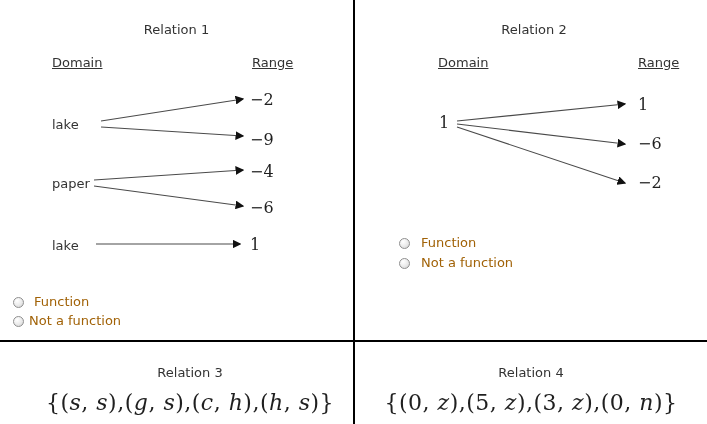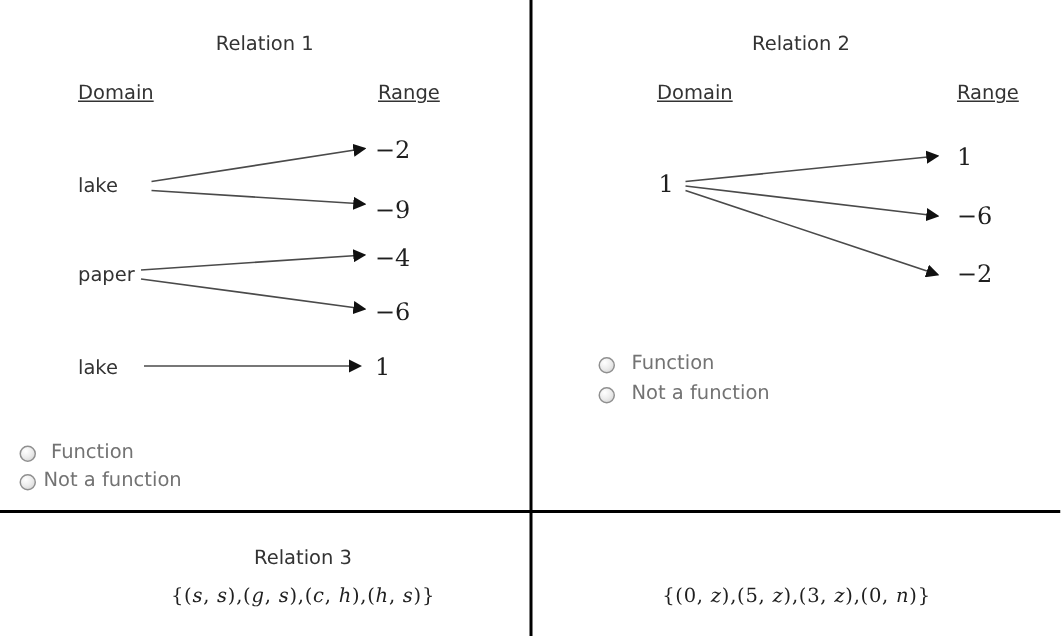--- a/index.html
+++ b/index.html
@@ -9,46 +9,46 @@
     font-family:"DejaVu Sans","Liberation Sans",sans-serif;
     color:#333333; font-size:13px;
   }
   .divider { position:absolute; background:#000; }
   .vline { left:353px; top:0; width:2px; height:424px; }
   .hline { left:0; top:340px; width:707px; height:2px; }
 
   .cell { position:absolute; }
   #cell-rel1 { left:0;   top:0;   width:353px; height:381px; }
   #cell-rel2 { left:355px; top:0; width:304px; height:340px;margin-left:27px; }
-  #cell-rel3 { left:0;   top:342px; width:380px; height:82px;margin-left:12px; }
+  #cell-rel3 { left:0;   top:342px; width:380px; height:82px; }
   #cell-rel4 { left:355px; top:342px; width:352px; height:82px; }
 
   .rel-title { position:absolute; left:0; right:0; top:22px; text-align:center; }
   .bottom .rel-title { top:23px; }
   .colhead { position:absolute; top:55px;text-decoration:underline; }
   .node { position:absolute; white-space:nowrap; }
   .sans { font-size:13px; color:#333; line-height:15px; }
   .serif {
     font-family:"DejaVu Serif","Liberation Serif",serif;
     font-size:16px; color:#1f1f1f; line-height:18px;
   }
   svg.arrows { position:absolute; left:0; top:0; pointer-events:none; }
 
   .radio-row { position:absolute; display:flex; align-items:center; cursor:default; }
   .radio-dot {
     width:11px; height:11px; border-radius:50%;
     border:1px solid #8f8f8f; flex:0 0 auto;
     background:radial-gradient(circle at 35% 30%, #ffffff 0%, #ececec 50%, #cfcfcf 100%);
   }
-  .radio-label { color:#737373; font-size:13px; line-height:14px; }
+  .radio-label { color:#a16207; font-size:13px; line-height:14px; }
 
   .set-text {
     position:absolute; left:0; right:0; top:48px; text-align:center;
     font-family:"DejaVu Serif","Liberation Serif",serif;
-    font-size:13px; color:#1f1f1f; letter-spacing:0.5px;
+    font-size:22px; color:#1f1f1f; letter-spacing:0.5px;
   }
   .set-text i { font-style:italic; }
 </style>
 </head>
 <body>
 
 <div class="divider vline"></div>
 <div class="divider hline"></div>
 
 <section class="cell" id="cell-rel1">
@@ -120,14 +120,15 @@
     <span class="radio-label">Not a function</span>
   </label>
 </section>
 
 <section class="cell bottom" id="cell-rel3">
   <div class="rel-title sans">Relation 3</div>
   <div class="set-text">{(<i>s</i>, <i>s</i>),(<i>g</i>, <i>s</i>),(<i>c</i>, <i>h</i>),(<i>h</i>, <i>s</i>)}</div>
 </section>
 
 <section class="cell bottom" id="cell-rel4">
+  <div class="rel-title sans">Relation 4</div>
   <div class="set-text">{(0, <i>z</i>),(5, <i>z</i>),(3, <i>z</i>),(0, <i>n</i>)}</div>
 </section>
 
 </body></html>

